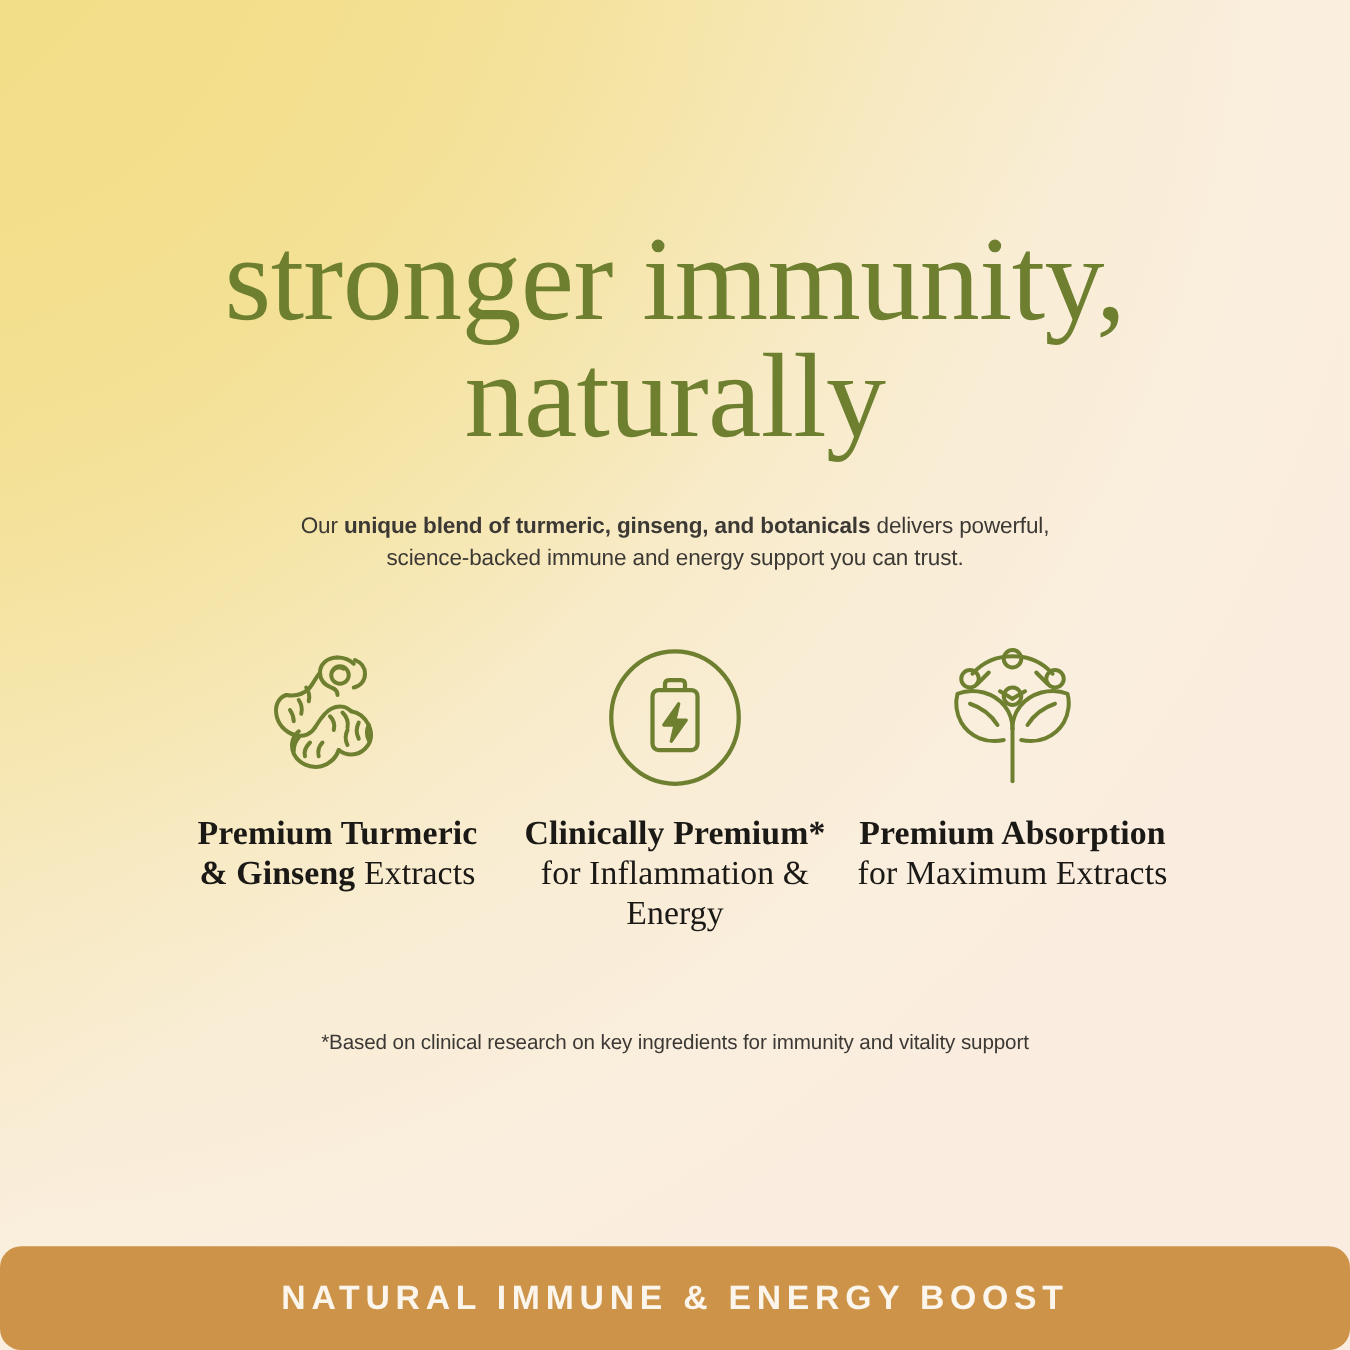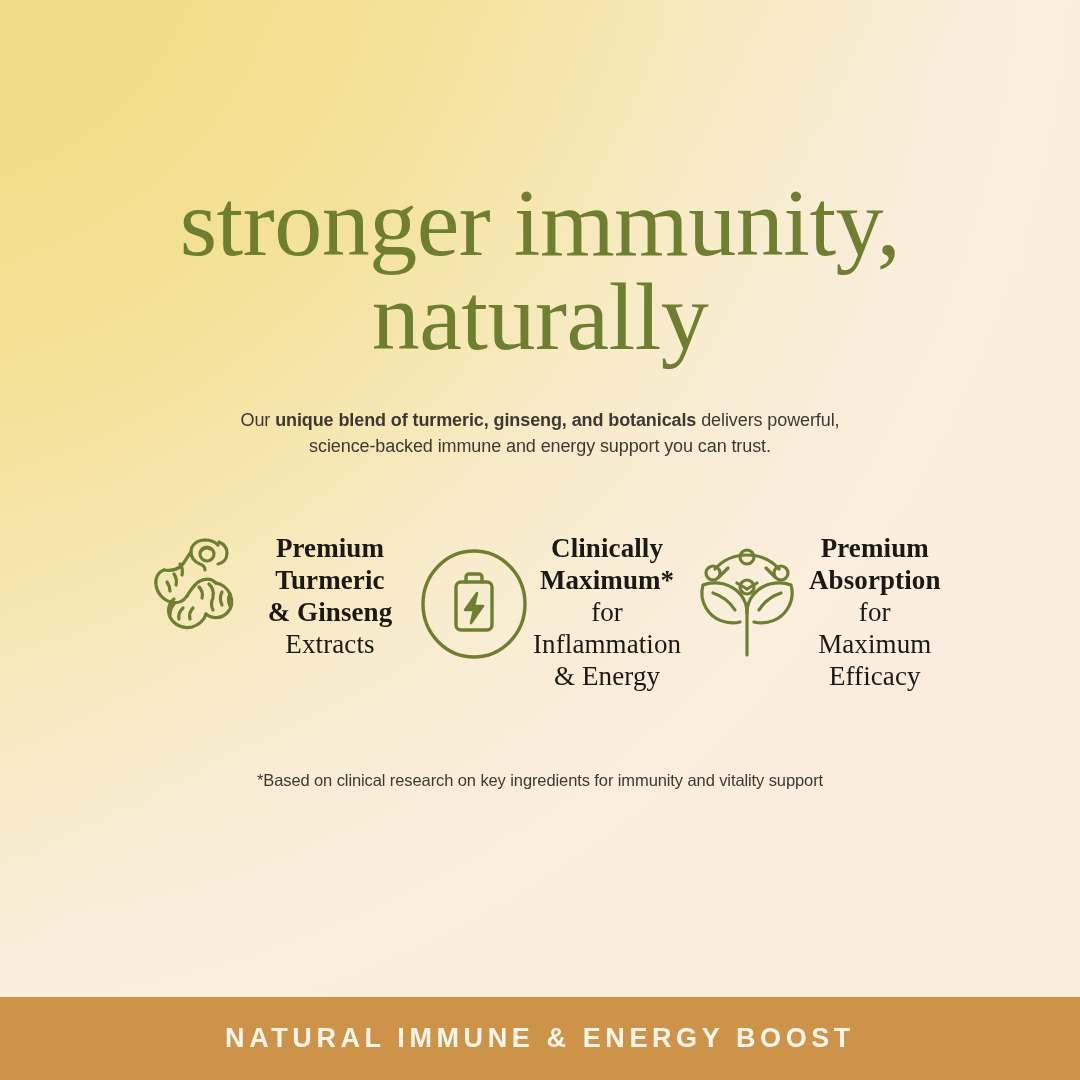--- a/index.html
+++ b/index.html
@@ -85,21 +85,21 @@
   .features {
     display: flex;
     width: 790px;
     padding-top: 56px;
     justify-content: space-between;
     align-items: flex-start;
   }
   .feature {
     width: 250px;
     display: flex;
-    flex-direction: row;
+    flex-direction: column;
     align-items: center;
   }
   .feature-icon {
     height: 118px;
     display: flex;
     align-items: center;
     justify-content: center;
   }
   .feature-icon svg { display: block; }
   .feature-caption {
@@ -127,20 +127,21 @@
   .banner {
     position: absolute;
     left: 0;
     right: 0;
     bottom: 0;
     height: 83px;
     background: #CD9449;
     display: flex;
     align-items: center;
     justify-content: center;
+    border-radius: 17px;
   }
   .banner-text {
     font-size: 27px;
     font-weight: 700;
     letter-spacing: 4.6px;
     color: #FBF5EC;
   }
 </style>
 </head>
 <body>
@@ -191,21 +192,21 @@
 
       <div class="feature">
         <div class="feature-icon">
           <svg width="118" height="118" viewBox="0 0 118 118" fill="none" stroke="#6E8030" stroke-width="3.4" stroke-linecap="round" stroke-linejoin="round">
             <ellipse cx="59" cy="59" rx="51" ry="53"></ellipse>
             <path d="M46 37h26a5 5 0 0 1 5 5v38a5 5 0 0 1-5 5H46a5 5 0 0 1-5-5V42a5 5 0 0 1 5-5z"></path>
             <path d="M51 37v-5a3 3 0 0 1 3-3h10a3 3 0 0 1 3 3v5"></path>
             <path d="M62 48l-12 17h9l-3 13 12-17h-9z" fill="#6E8030" stroke-width="2.6"></path>
           </svg>
         </div>
-        <p class="feature-caption"><b>Clinically Maximum*</b><span> for Inflammation &amp; Energy</span></p>
+        <p class="feature-caption"><b>Clinically Premium*</b><span> for Inflammation &amp; Energy</span></p>
       </div>
 
       <div class="feature">
         <div class="feature-icon">
           <svg width="124" height="114" viewBox="0 0 124 114" fill="none" stroke="#6E8030" stroke-width="3.2" stroke-linecap="round" stroke-linejoin="round">
             <path d="M62 108V66"></path>
             <path d="M62 66c0-14-9-25-23-29-8-2-16-1-21 1-2 7-1 16 3 23 7 12 21 17 34 14"></path>
             <path d="M28 46c9 3 17 9 22 17"></path>
             <path d="M62 66c0-14 9-25 23-29 8-2 16-1 21 1 2 7 1 16-3 23-7 12-21 17-34 14"></path>
             <path d="M96 46c-9 3-17 9-22 17"></path>
@@ -213,21 +214,21 @@
             <path d="M90 30l-9-9"></path>
             <path d="M62 42l-10-6"></path>
             <path d="M62 42l10-6"></path>
             <path d="M30 22c8-9 19-14 32-14s24 5 32 14"></path>
             <circle cx="62" cy="10" r="7"></circle>
             <circle cx="28" cy="26" r="7"></circle>
             <circle cx="96" cy="26" r="7"></circle>
             <circle cx="62" cy="40" r="7"></circle>
           </svg>
         </div>
-        <p class="feature-caption"><b>Premium Absorption</b><span> for Maximum Efficacy</span></p>
+        <p class="feature-caption"><b>Premium Absorption</b><span> for Maximum Extracts</span></p>
       </div>
 
     </div>
 
     <p class="footnote">*Based on clinical research on key ingredients for immunity and vitality support</p>
   </div>
 
   <div class="banner">
     <span class="banner-text">NATURAL IMMUNE &amp; ENERGY BOOST</span>
   </div>

